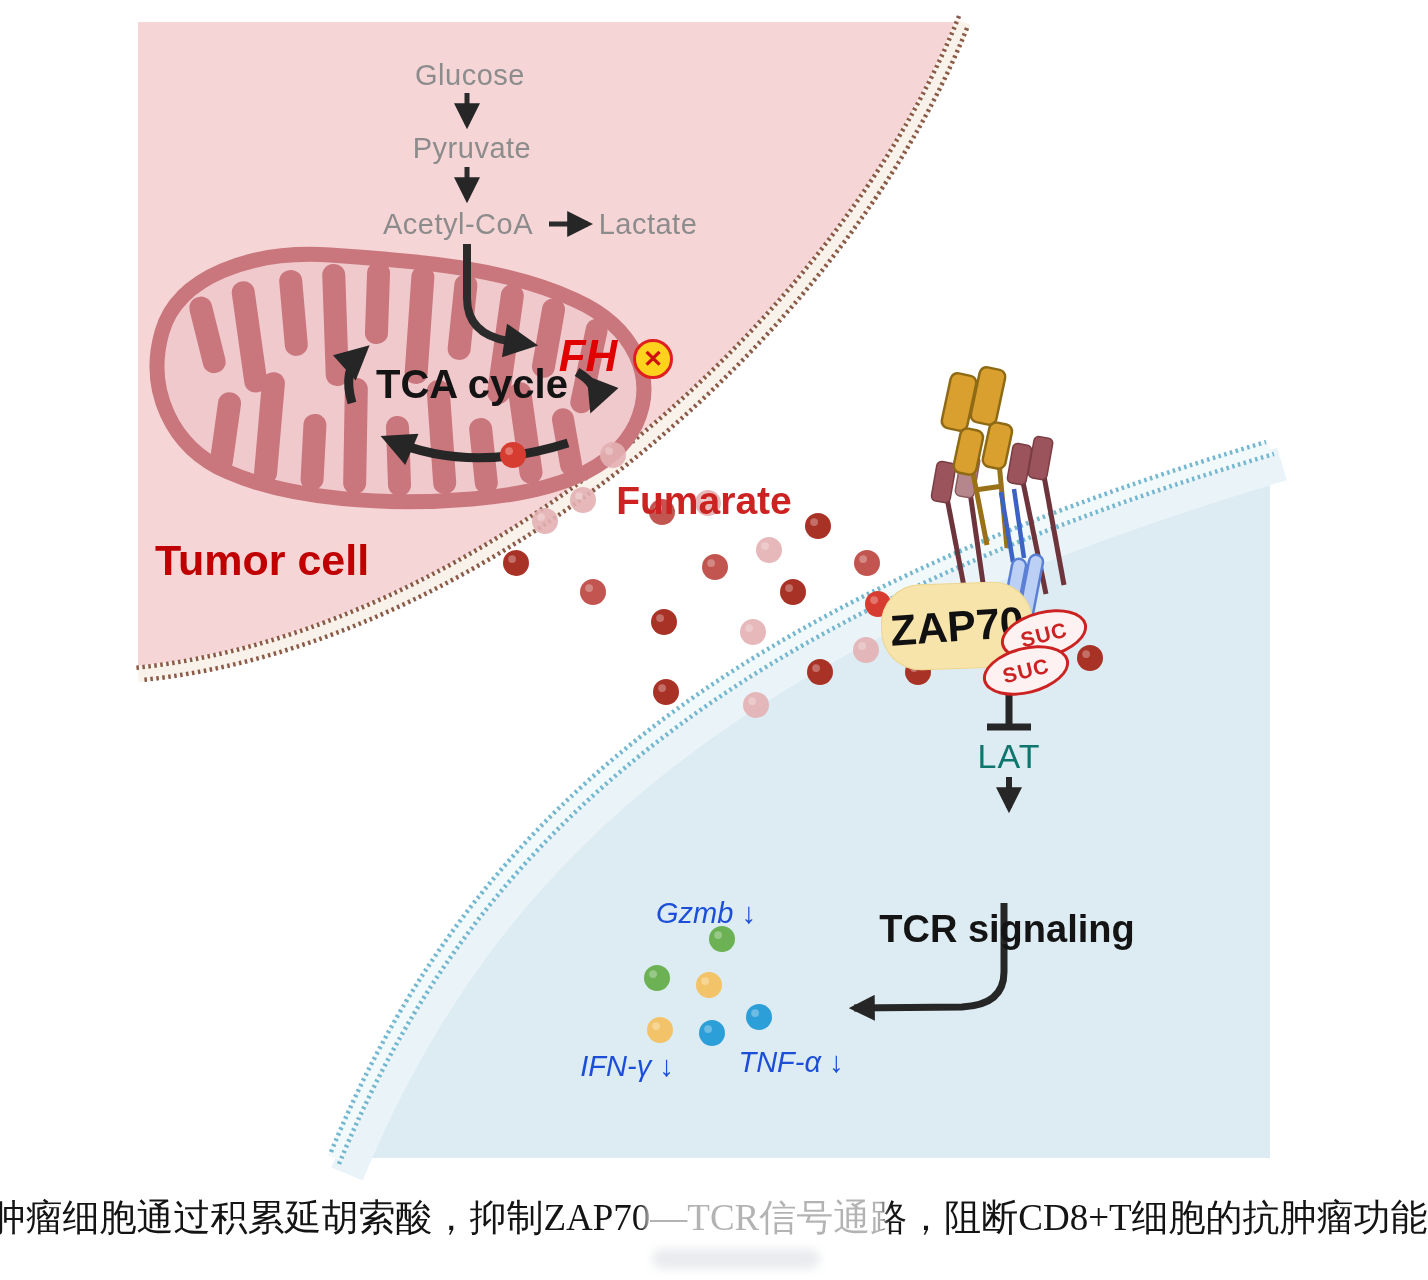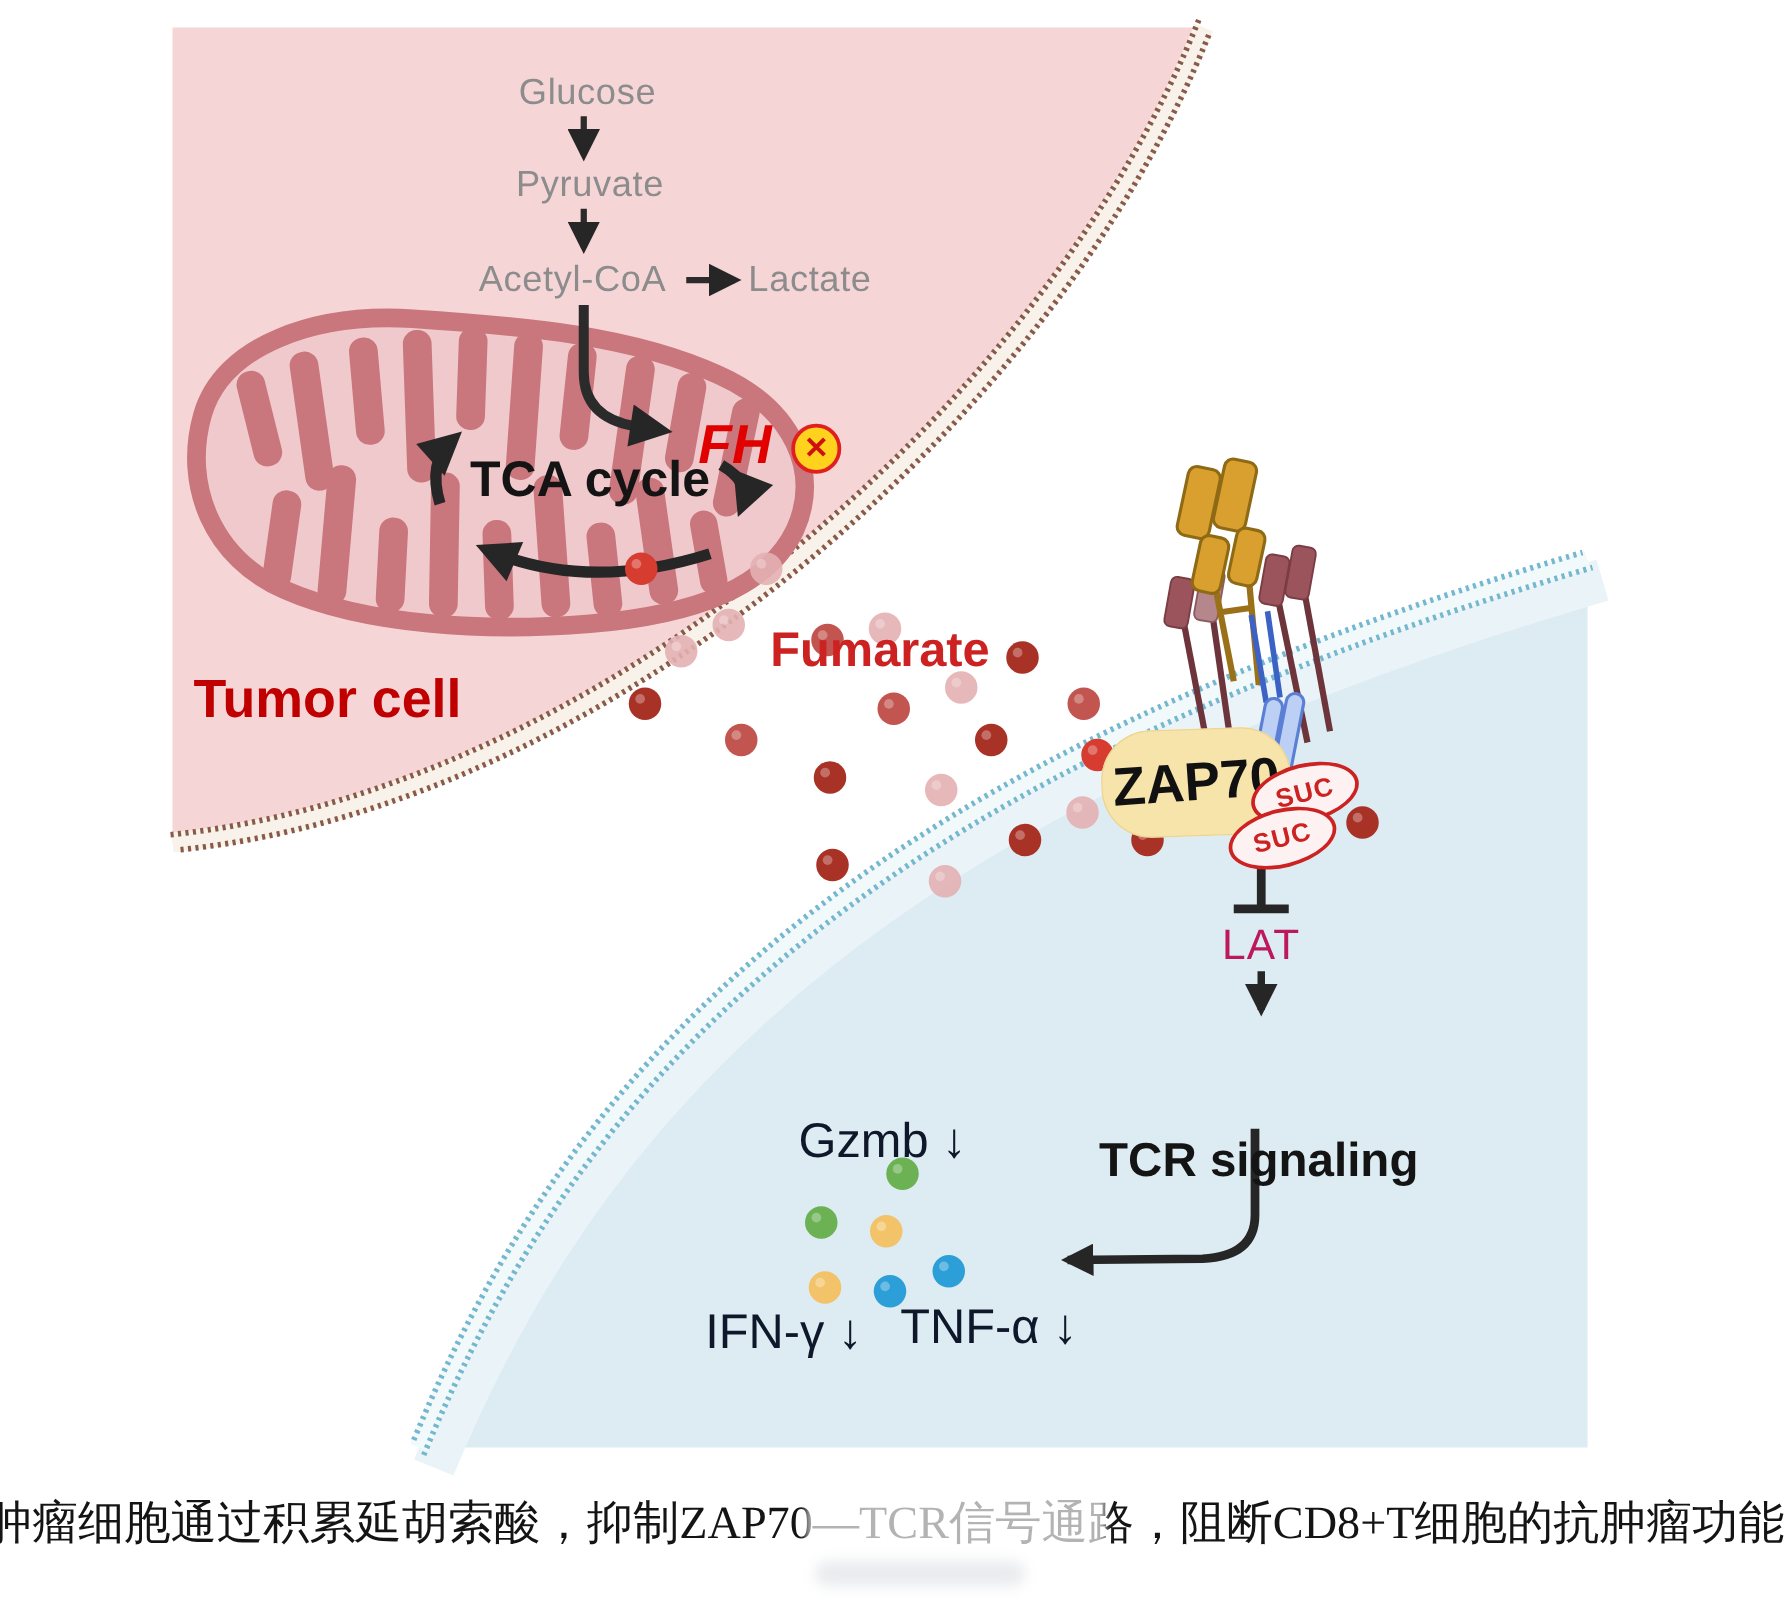--- a/index.html
+++ b/index.html
@@ -5,23 +5,23 @@
   html,body{margin:0;padding:0;background:#ffffff;}
   #stage{position:relative;width:1428px;height:1280px;background:#ffffff;overflow:hidden;
          font-family:"Liberation Sans",sans-serif;}
   #art{position:absolute;left:0;top:0;z-index:1;}
   .lbl{position:absolute;transform:translate(-50%,-50%);white-space:nowrap;z-index:2;line-height:1;}
   .pathway{color:#8c8c8c;font-size:29px;font-weight:500;letter-spacing:.5px;}
   .fh{color:#e00000;font-size:44px;font-weight:bold;font-style:italic;}
   .tca{color:#141414;font-size:40px;font-weight:bold;}
   .tumor-name{color:#c00000;font-size:43px;font-weight:bold;text-align:center;}
   .fumarate-name{color:#cc2222;font-size:39px;font-weight:bold;}
-  .lat{color:#be185d;font-size:34px;font-weight:500;letter-spacing:1px;}
+  .lat{color:#0f766e;font-size:34px;font-weight:500;letter-spacing:1px;}
   .tcr-sig{color:#141414;font-size:38px;font-weight:bold;margin-top:48px;}
-  .cytokine{color:#0f172a;font-size:39px;font-weight:500;}
+  .cytokine{color:#1d4ed8;font-size:29px;font-weight:500;font-style:italic;}
   .tcell-name{color:#2e74b5;font-size:47px;font-weight:bold;}
   .tcell-name sup{font-size:28px;vertical-align:18px;}
   .caption{position:absolute;left:708px;top:1218px;transform:translate(-50%,-50%);
            white-space:nowrap;z-index:2;font-family:"Liberation Serif",serif;
            font-size:37px;color:#141414;}
   .blocked{position:absolute;left:633px;top:339px;width:34px;height:34px;border-radius:50%;
            background:#ffd21e;border:3px solid #e02020;z-index:2;display:flex;
            align-items:center;justify-content:center;color:#d01010;font-weight:bold;
            font-size:24px;line-height:1;}
   .zap-blob{position:absolute;left:881px;top:583px;width:152px;height:86px;border-radius:40px;
@@ -208,21 +208,21 @@
 <div class="lbl pathway" style="left:470px;top:75px">Glucose</div>
 <div class="lbl pathway" style="left:472px;top:148px">Pyruvate</div>
 <div class="lbl pathway" style="left:458px;top:224px">Acetyl-CoA</div>
 <div class="lbl pathway" style="left:648px;top:224px">Lactate</div>
 
 <div class="lbl fh" style="left:588px;top:356px">FH</div>
 <div class="blocked">✕</div>
 <div class="lbl tca" style="left:472px;top:384px">TCA cycle</div>
 
 <div class="lbl tumor-name" style="left:262px;top:560px">Tumor cell</div>
-<div class="lbl fumarate-name" style="left:704px;top:520px">Fumarate</div>
+<div class="lbl fumarate-name" style="left:704px;top:500px">Fumarate</div>
 
 <div class="zap-blob">
   <span>ZAP70</span>
 </div>
 <div class="suc" style="left:1000px;top:611px;transform:rotate(-14deg)">SUC</div>
 <div class="suc" style="left:982px;top:647px;transform:rotate(-14deg)">SUC</div>
 
 <div class="lbl lat" style="left:1009px;top:756px">LAT</div>
 <div class="lbl tcr-sig" style="left:1007px;top:881px">TCR signaling</div>
 

